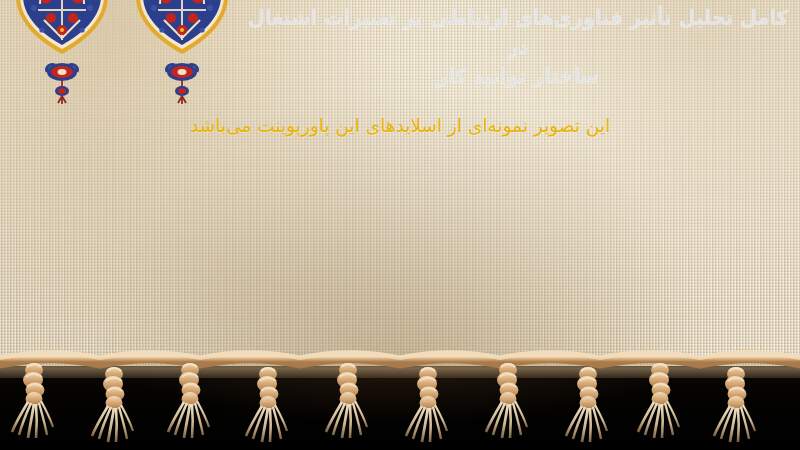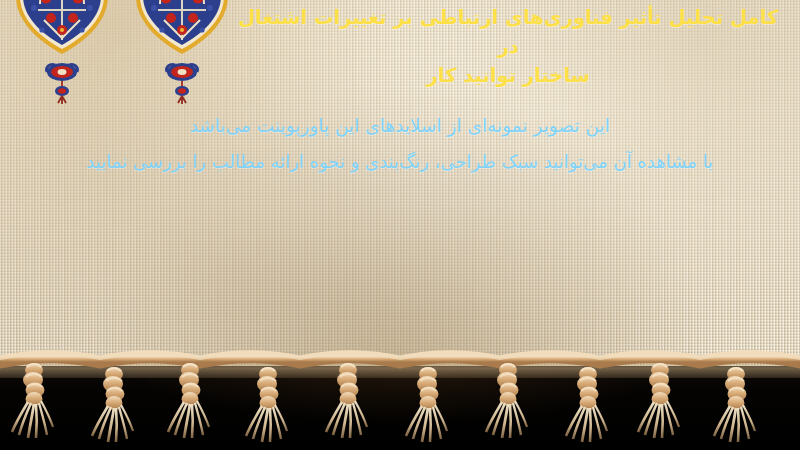--- a/index.html
+++ b/index.html
@@ -106,39 +106,39 @@
   .text-stack {
     position: absolute;
     left: 0;
     top: 0;
     width: 800px;
     height: 372px;
   }
   .title {
     position: absolute;
     top: 4px;
-    right: 12px;
+    right: 2px;
     width: 560px;
     text-align: center;
-    color: #fde047;
+    color: #e5e5e5;
     font-size: 19.5px;
     font-weight: bold;
     line-height: 1.48;
     letter-spacing: 0px;
     text-shadow: 0 1px 0 rgba(255,255,255,0.35);
   }
   .body-block {
     position: absolute;
     top: 108px;
     right: 0;
     width: 800px;
     text-align: center;
   }
   .body-line {
-    color: #7dd3fc;
+    color: #eab308;
     font-size: 18px;
     line-height: 1.62;
     padding: 3px 0;
     text-shadow: 0 1px 0 rgba(255,255,255,0.32);
   }
   .body-line.first { font-size: 18.5px; }
 </style>
 </head>
 <body>
 
@@ -209,21 +209,20 @@
 
   <div class="text-stack">
 
     <div class="title">
       <div>کامل تحلیل تأثیر فناوری‌های ارتباطی بر تغییرات اشتغال در</div>
       <div>ساختار توانید کار</div>
     </div>
 
     <div class="body-block">
       <div class="body-line first">این تصویر نمونه‌ای از اسلایدهای این پاورپوینت می‌باشد</div>
-      <div class="body-line">با مشاهده آن می‌توانید سبک طراحی، رنگ‌بندی و نحوه ارائه مطالب را بررسی نمایید</div>
     </div>
 
   </div>
 
   <div class="border-black"></div>
   <div class="fringe-shadow"></div>
 
   <div class="fringe-layer">
     <svg width="800" height="120" viewBox="0 0 800 120" xmlns="http://www.w3.org/2000/svg">
       <defs>

